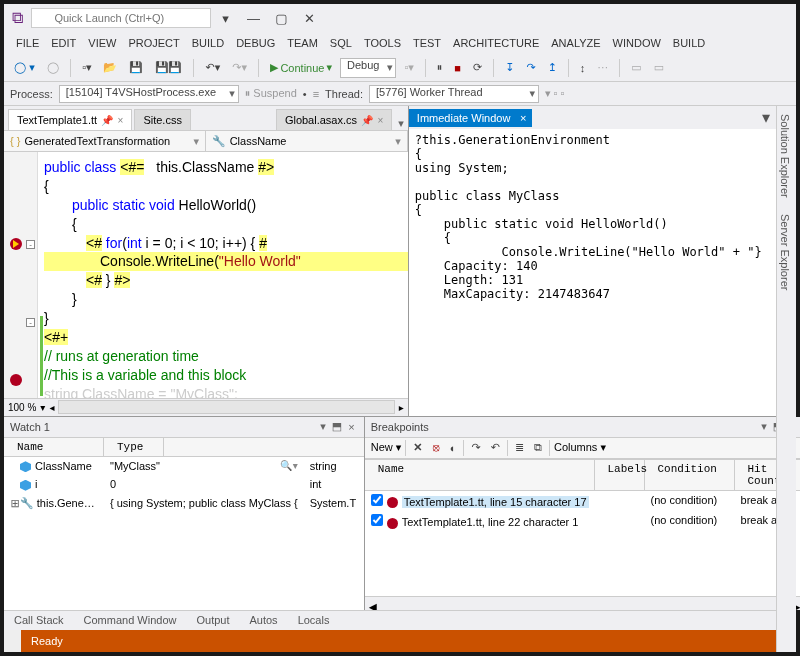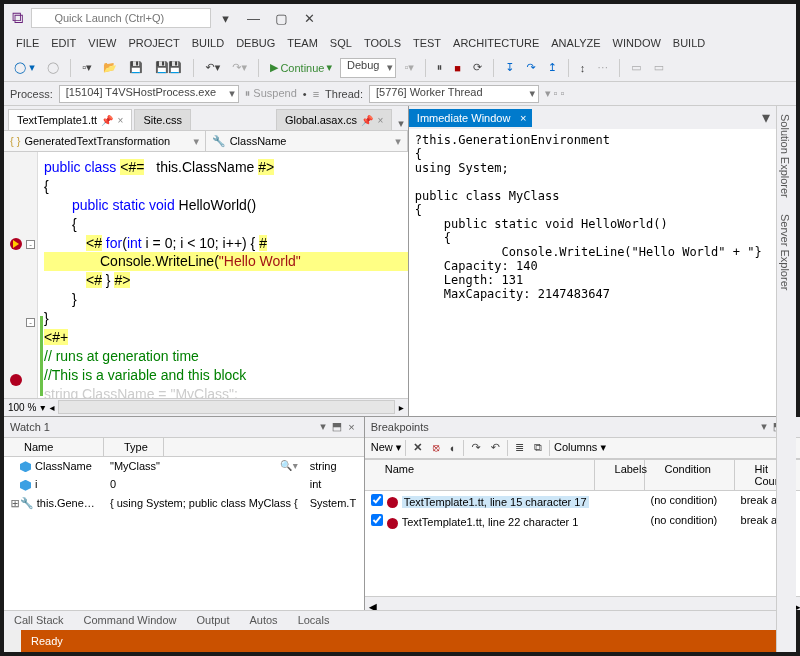--- a/index.html
+++ b/index.html
@@ -72,21 +72,21 @@
 .paneHeadWrap .drop{margin-left:auto; color:#555; padding:2px 6px;}
 .immBody { flex:1; font-family:Consolas,monospace; font-size:12px; padding:4px 6px; overflow:hidden; white-space:pre; color:#000;}
 
 .lowerRow { flex:1; display:flex; min-height:0; background:#efeff2;}
 .watchPane{flex:1; display:flex; flex-direction:column; border-right:1px solid #999;}
 .bpsPane{flex:1.1; display:flex; flex-direction:column;}
 .toolHeader{height:20px; background:#efeff2; font-size:11px; display:flex; align-items:center; padding:0 6px; color:#444;}
 .toolHeader .t{flex:1;}
 .toolHeader .i{padding:0 3px; color:#666; cursor:pointer;}
 .gridHead{display:flex; font-size:11px; background:#f6f6f6; border-top:1px solid #ccc; border-bottom:1px solid #ccc;}
-.gridHead .col{padding:3px 20px; border-right:1px solid #ccc;}
+.gridHead .col{padding:3px 13px; border-right:1px solid #ccc;font-family:Liberation Mono, monospace;}
 .gridBody{flex:1; background:#fff; font-size:11px; overflow:hidden;}
 .gridRow{display:flex; padding:2px 0;}
 .gridRow .cell{padding:1px 6px; overflow:hidden; white-space:nowrap; text-overflow:ellipsis;}
 .cube{display:inline-block; width:11px; height:11px; background:#3ba0e3; margin-right:4px; vertical-align:middle; clip-path:polygon(50% 0,100% 25%,100% 75%,50% 100%,0 75%,0 25%);}
 .exp{display:inline-block; width:10px; color:#666; text-align:center;}
 .mag{color:#888; font-size:10px;}
 
 .bpsTB{height:22px; display:flex; align-items:center; gap:4px; font-size:11px; padding:0 6px; border-top:1px solid #ccc; border-bottom:1px solid #ccc; background:#f6f6f6;}
 .bpsTB .b{padding:1px 3px; cursor:pointer; color:#444;}
 .reddel{color:#c00022; font-weight:bold;}

